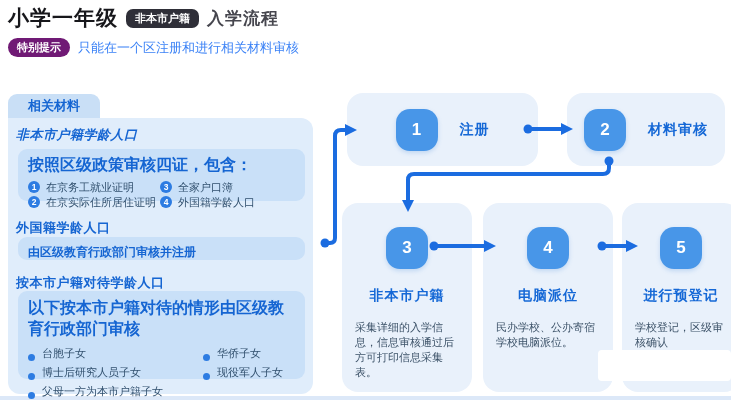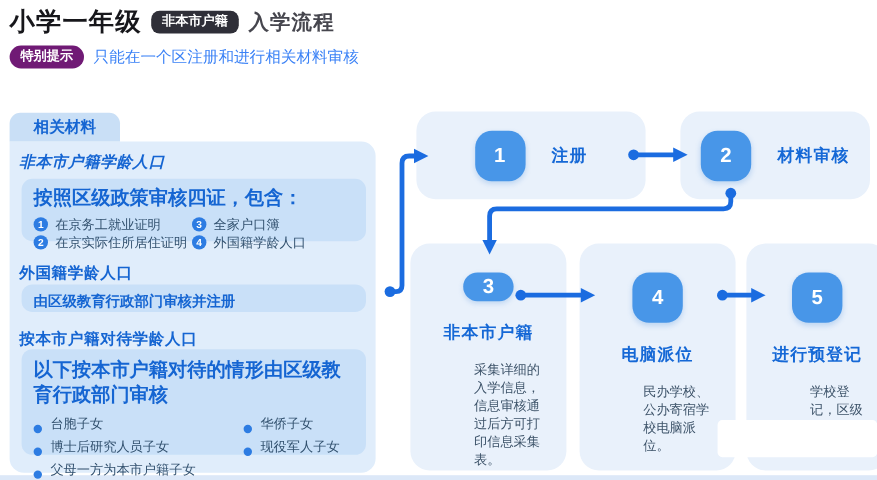--- a/index.html
+++ b/index.html
@@ -57,21 +57,21 @@
   .fb5 { left:622px; top:203px; width:118px; height:189px; }
   .hstep { display:flex; align-items:center; justify-content:center; gap:22px; }
   .vstep { display:flex; flex-direction:column; align-items:center; }
   .squircle { width:42px; height:42px; border-radius:14px; background:#4896e8; color:#fff;
               font-size:17px; font-weight:700; display:flex; align-items:center; justify-content:center;
               box-shadow:0 2px 4px rgba(70,140,220,.25); }
   .vstep .squircle { margin-top:24px; }
   .step-label { font-size:14px; font-weight:700; color:#1568d6; letter-spacing:1px; }
   .vstep .step-label { margin-top:18px; }
   .step-desc { margin-top:15px; padding:0 13px; font-size:11px; line-height:15px;
-               color:#3c5268; text-align:left; align-self:stretch;margin-left:40px; }
+               color:#3c5268; text-align:left; align-self:stretch; }
 
   .connectors { position:absolute; inset:0; width:731px; height:400px; pointer-events:none; z-index:3; }
   .wire { fill:none; stroke:#1b6ce0; stroke-width:4; stroke-linecap:round; stroke-linejoin:round; }
   .node { fill:#1b6ce0; }
 
   .white-patch { position:absolute; left:598px; top:350px; width:133px; height:31px;
                  background:#ffffff; border-radius:4px; z-index:4; }
   .bottom-strip { position:absolute; left:0; top:396px; width:731px; height:4px;
                   background:#dce8f8; }
 </style>

